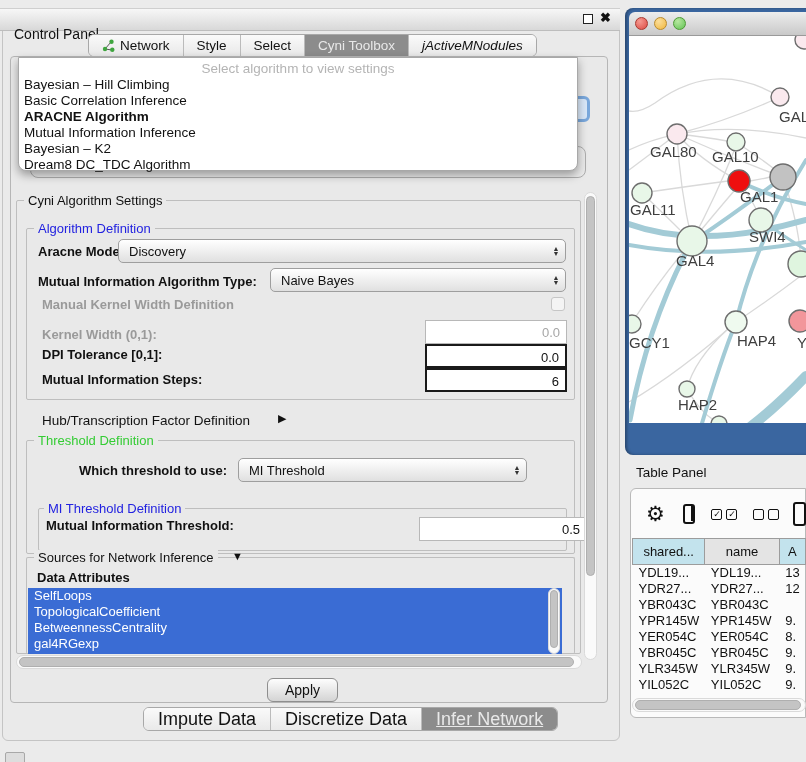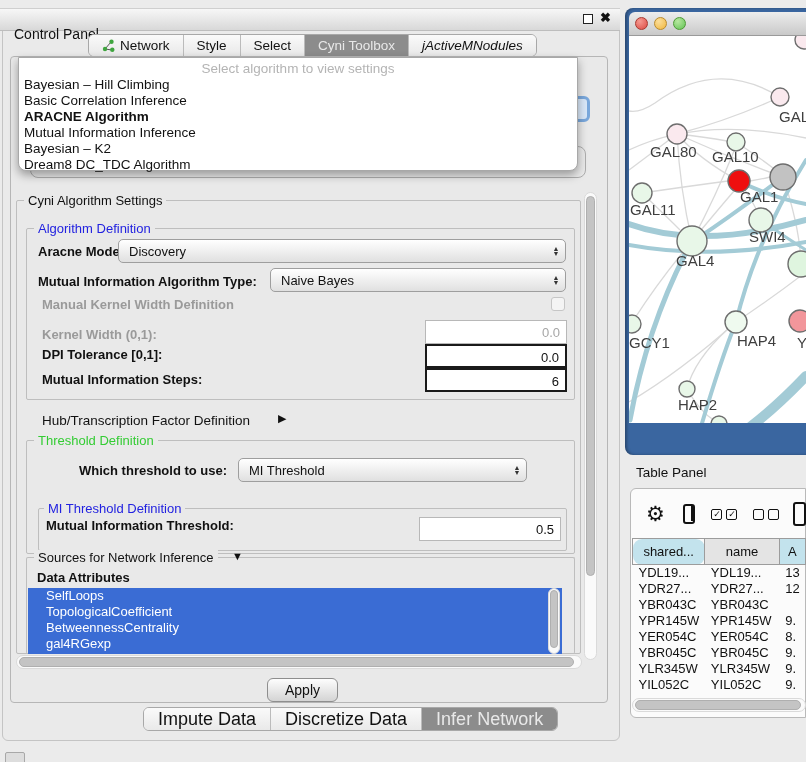--- a/index.html
+++ b/index.html
@@ -47,35 +47,35 @@
            font-size:13px; color:#111; text-align:right; padding:4px 6px 0 0; }
   .field.strong { border:2px solid #1A1A1A; }
   .field.dis { color:#A6A6A6; }
 
   .chk { position:absolute; width:14px; height:14px; border:1px solid #C6C6C6; border-radius:3px; background:#F4F4F4; }
 
   .tri { font-size:11px; color:#111; }
 
   
   .dlist { left:28px; top:588px; width:534px; height:66px; background:#FFF; overflow:hidden; }
-  .ditem { height:16px; background:#3A6CD4; color:#FFF; font-size:13px; padding-left:18px; line-height:16px; }
+  .ditem { height:16px; background:#3A6CD4; color:#FFF; font-size:13px; padding-left:6px; line-height:16px; }
 
   .sb-track { position:absolute; background:#FAFAFA; border:1px solid #DADADA; border-radius:7px; }
   .sb-thumb { position:absolute; background:#C4C4C4; border:1px solid #AFAFAF; border-radius:6px; }
 
   .apply-btn { left:267px; top:678px; width:71px; height:24px; border:1px solid #8E8E8E; border-radius:6px;
                background:linear-gradient(#FDFDFD,#D4D4D4); font-size:14px; color:#111;
                display:flex; align-items:center; justify-content:center; }
 
   .btabbar { left:143px; top:707px; height:24px; display:flex; border:1px solid #A8A8A8;
              border-radius:6px; overflow:hidden; background:#F4F4F4; }
   .btab { padding:0 14px; font-size:18px; color:#111; display:flex; align-items:center;
           border-right:1px solid #BBB; background:linear-gradient(#FAFAFA,#E9E9E9); white-space:nowrap; }
   .btab:last-child { border-right:none; }
-  .btab.active { background:#8C8C8C; color:#E9E9E9; }
+  .btab.active { background:#8C8C8C; color:#E9E9E9;text-decoration:underline; }
 
   
   .popup { left:18px; top:57px; width:560px; height:114px; background:#FFF; border:1px solid #A8A8A8;
            border-radius:0 0 8px 8px; box-shadow:0 4px 10px rgba(0,0,0,.35); z-index:30; }
   .popup-head { text-align:center; font-size:13.5px; color:#B4B4B4; padding-top:3px; height:19px; }
   .pitem { font-size:13.5px; color:#111; padding-left:5px; height:16px; line-height:16px; }
   .pitem.sel { font-weight:bold; }
 
   .frag-blue { left:572px; top:96px; width:18px; height:26px; border:3px solid #79A7DB;
                background:#D8E7F8; border-radius:6px; z-index:20; }
@@ -205,21 +205,21 @@
   <span class="spin">
       <span>▲</span>
       <span>▼</span>
     </span>
 </div>
 
 <div class="group" style="left:38px; top:508px; width:529px; height:43px;"></div>
 <span class="gtitle blue" style="left:44px; top:501px;">MI Threshold Definition</span>
 
 <span class="blabel" style="left:46px; top:518px;">Mutual Information Threshold:</span>
-<div class="field" style="left:419px; top:517px; width:142px;">0.5</div>
+<div class="field" style="left:419px; top:517px; width:168px;">0.5</div>
 
 <div class="group" style="left:26px; top:557px; width:549px; height:97px; border-bottom:none;"></div>
 <span class="gtitle" style="left:34px; top:550px;">Sources for Network Inference</span>
 <span class="abs tri" style="left:232px; top:550px;">▼</span>
 
 <span class="blabel" style="left:37px; top:570px;">Data Attributes</span>
 
 <div class="abs dlist">
   <div class="ditem">SelfLoops</div>
   <div class="ditem">TopologicalCoefficient</div>
@@ -349,21 +349,21 @@
   <span class="cbgroup">
     <span class="cb"></span>
       <span class="cb"></span>
   </span>
   <span class="docfrag"></span>
 </div>
 
 <table class="tp">
   <tbody>
       <tr>
-    <th class="c-blue" style="width:76px;border-radius:9px;">shared...</th>
+    <th class="c-blue" style="width:76px;">shared...</th>
     <th class="c-gray" style="width:80px;">name</th>
     <th class="c-blue" style="width:30px;">A</th>
   </tr>
   <tr>
         <td>YDL19...</td>
         <td>YDL19...</td>
         <td>13</td>
       </tr>
   <tr>
         <td>YDR27...</td>

